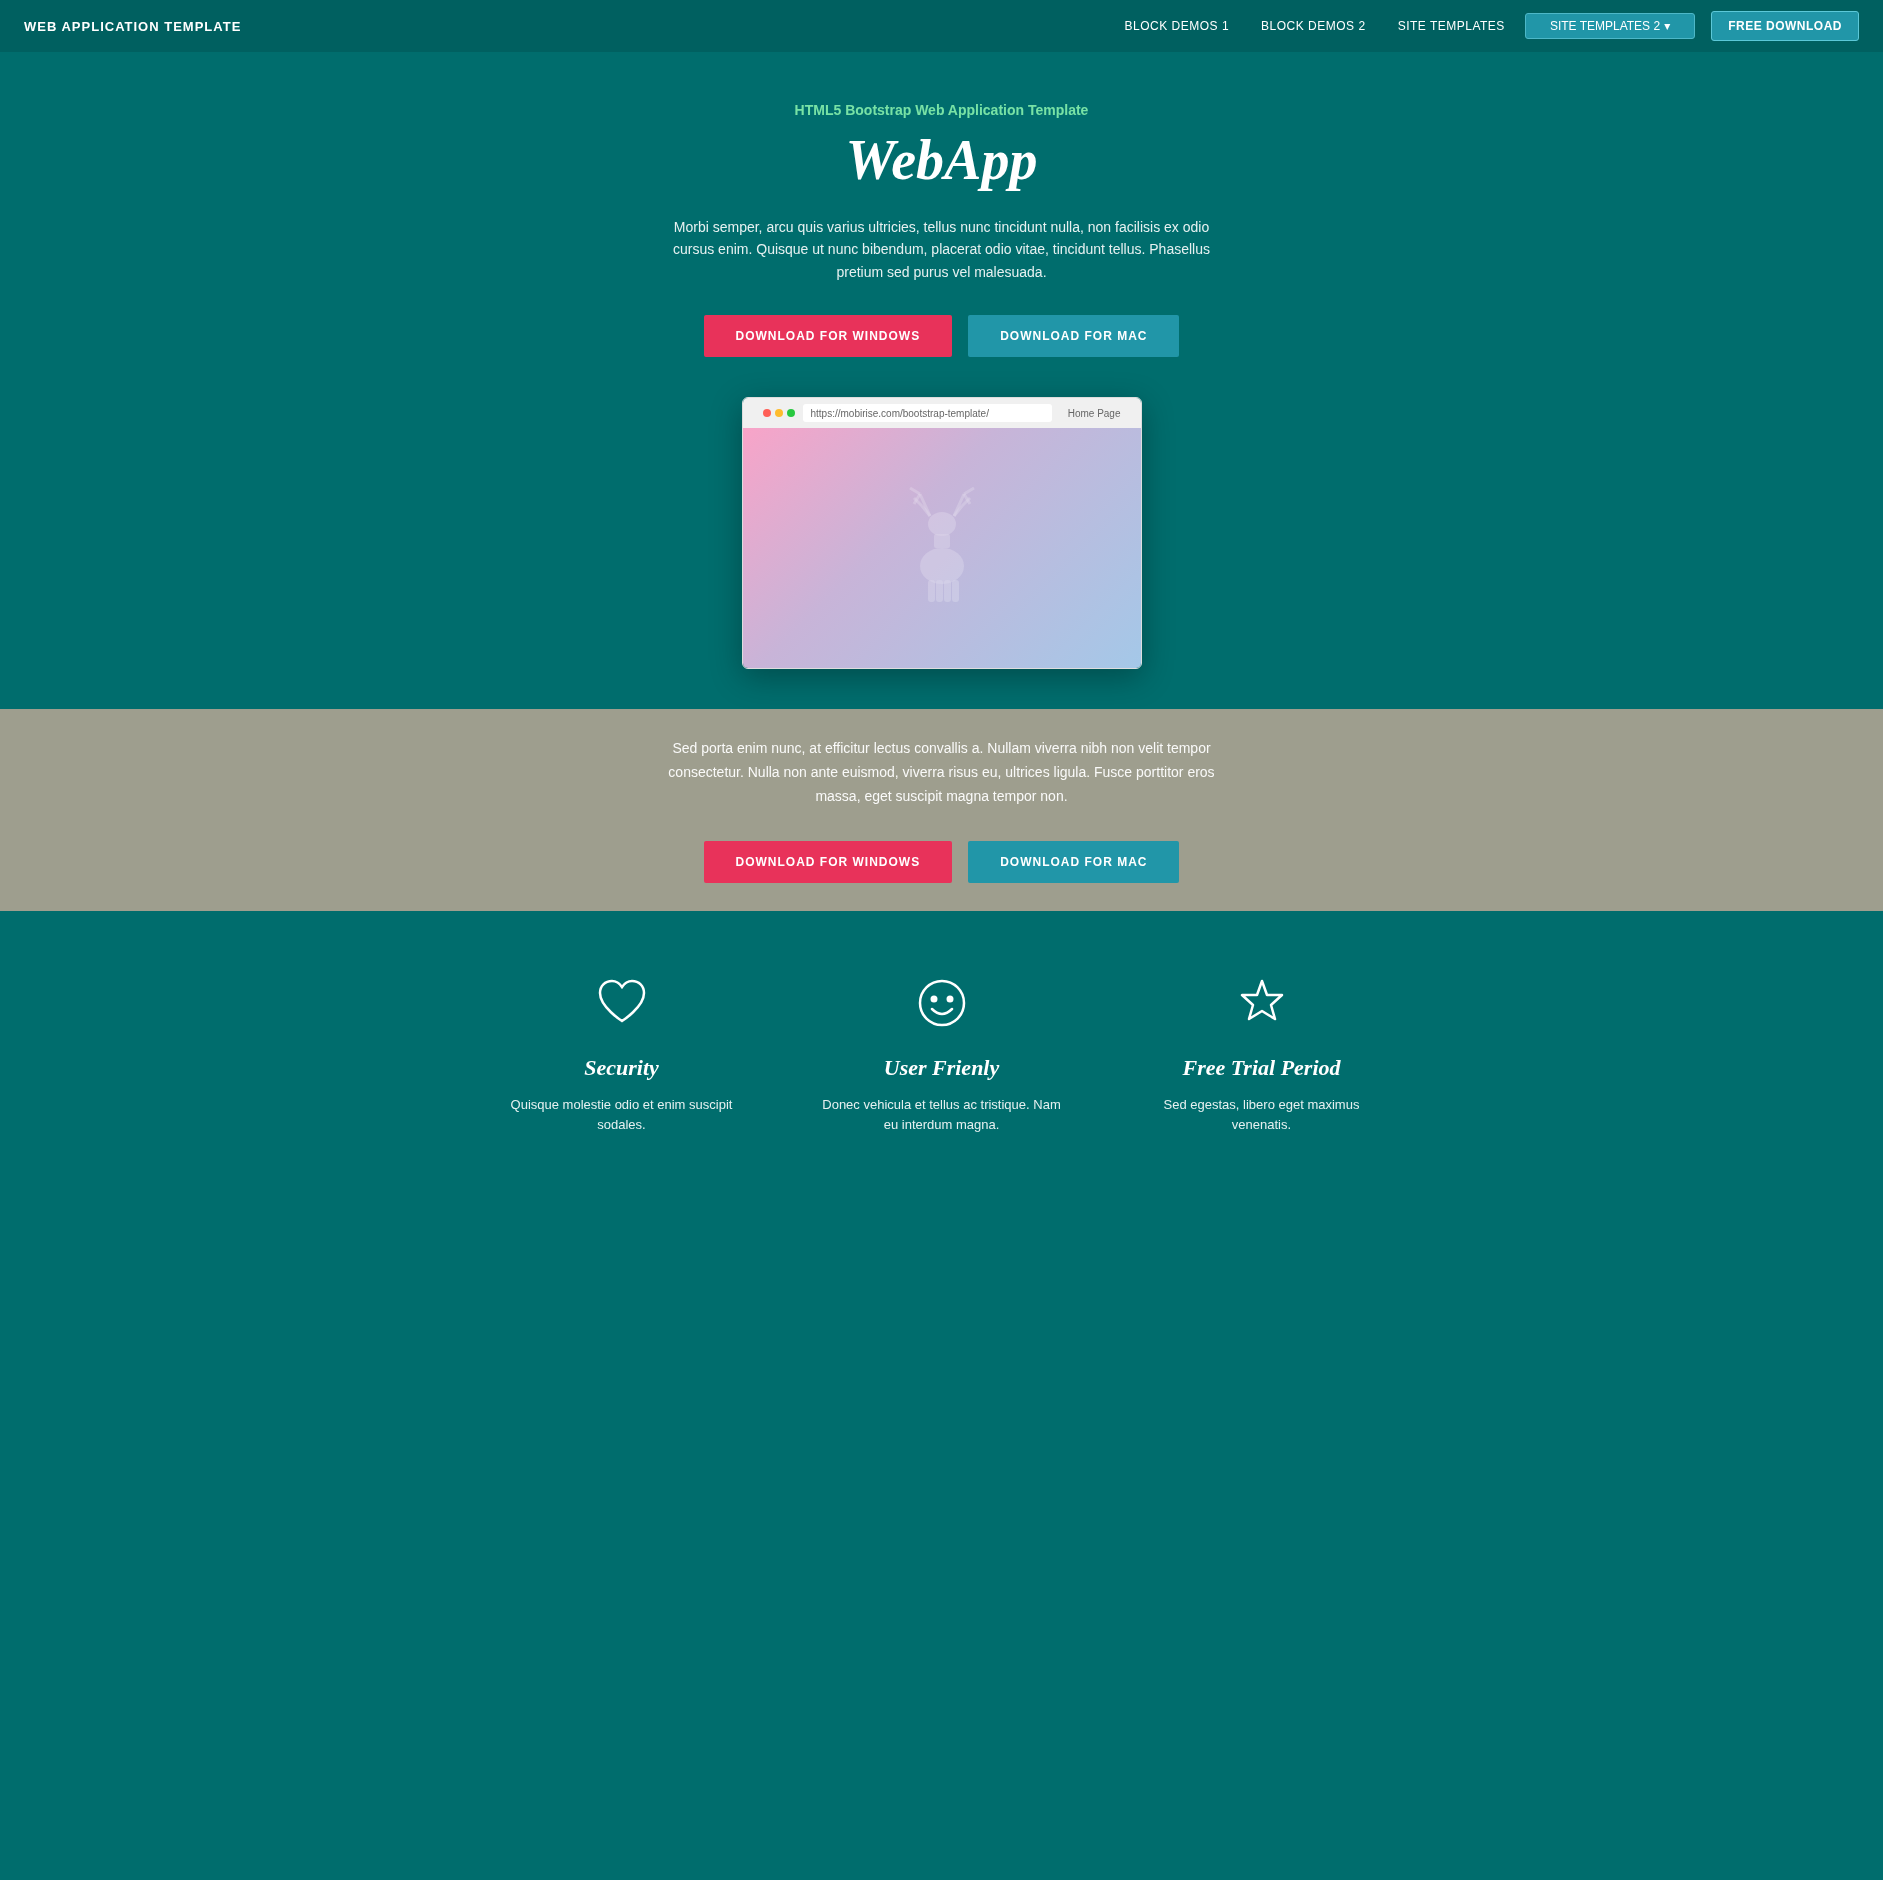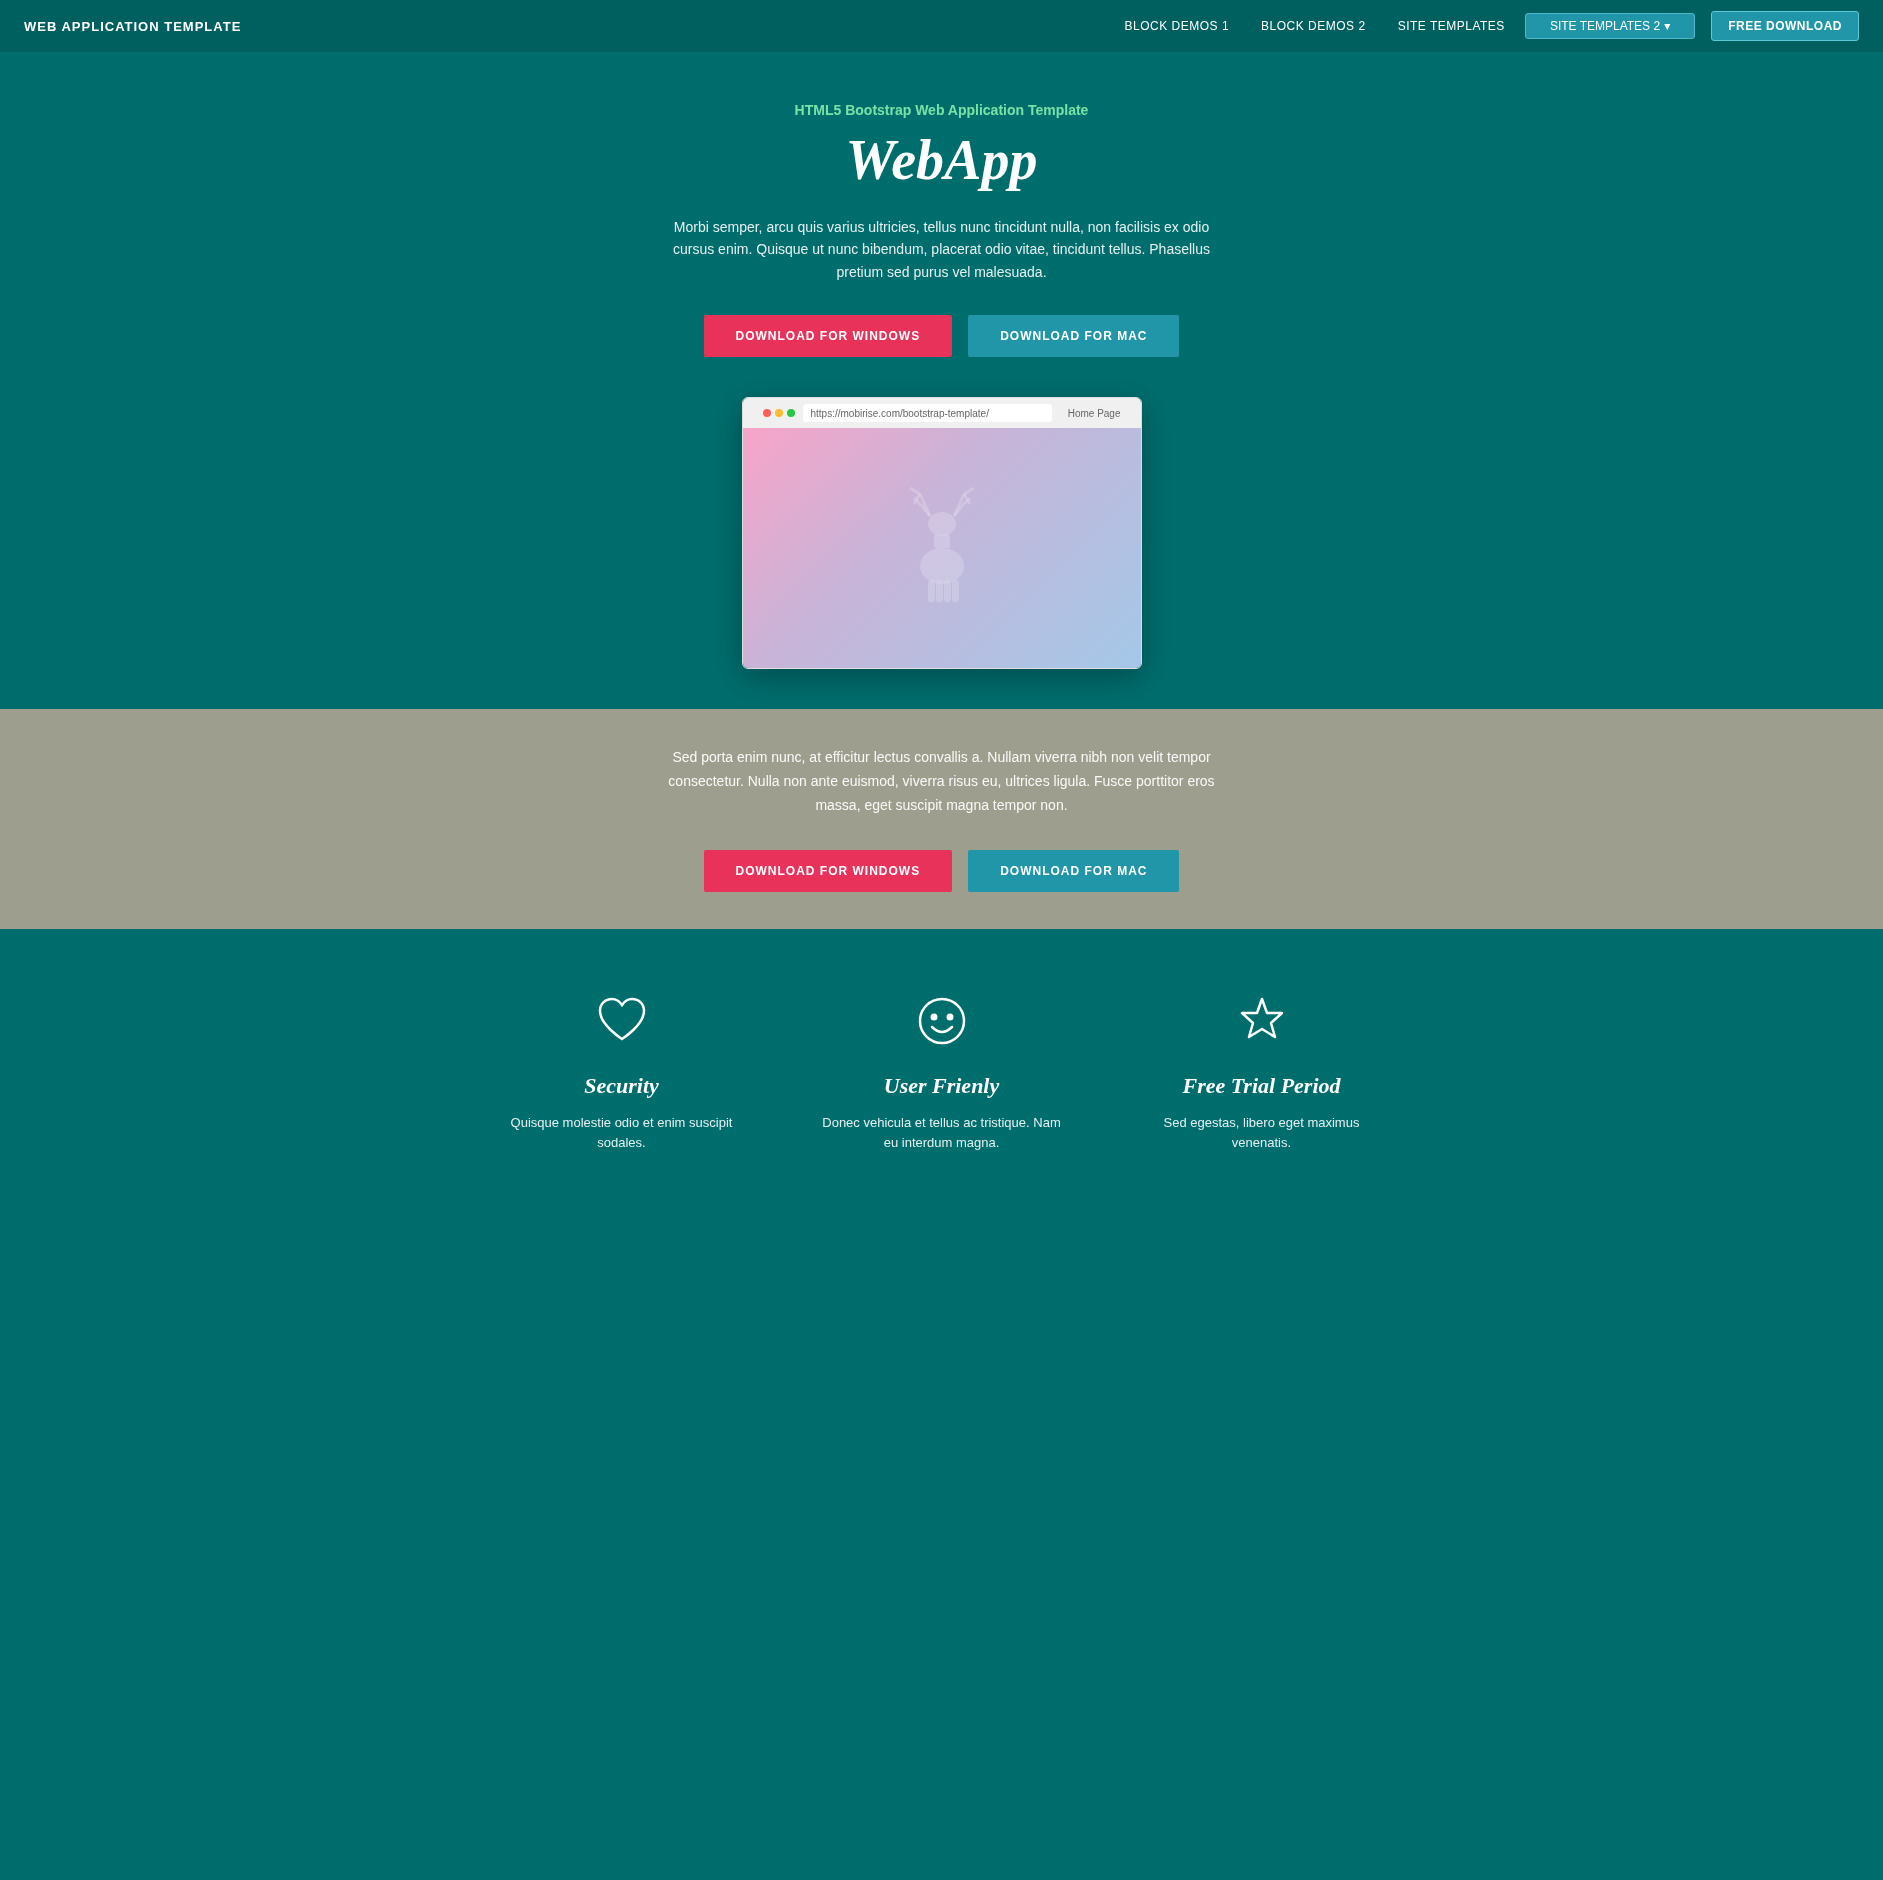--- a/index.html
+++ b/index.html
@@ -182,21 +182,21 @@
     }
     .deer-svg {
       width: 100px;
       height: 120px;
     }
 
     
     .gray-section {
       background: #9e9e8e;
       text-align: center;
-      padding: 37px 20px;
+      padding: 28px 20px;
     }
     .gray-section .section-text {
       color: #fff;
       font-size: 14px;
       max-width: 580px;
       margin: 0 auto 32px;
       line-height: 1.7;
       opacity: 0.95;
     }
     .gray-section .section-buttons {

